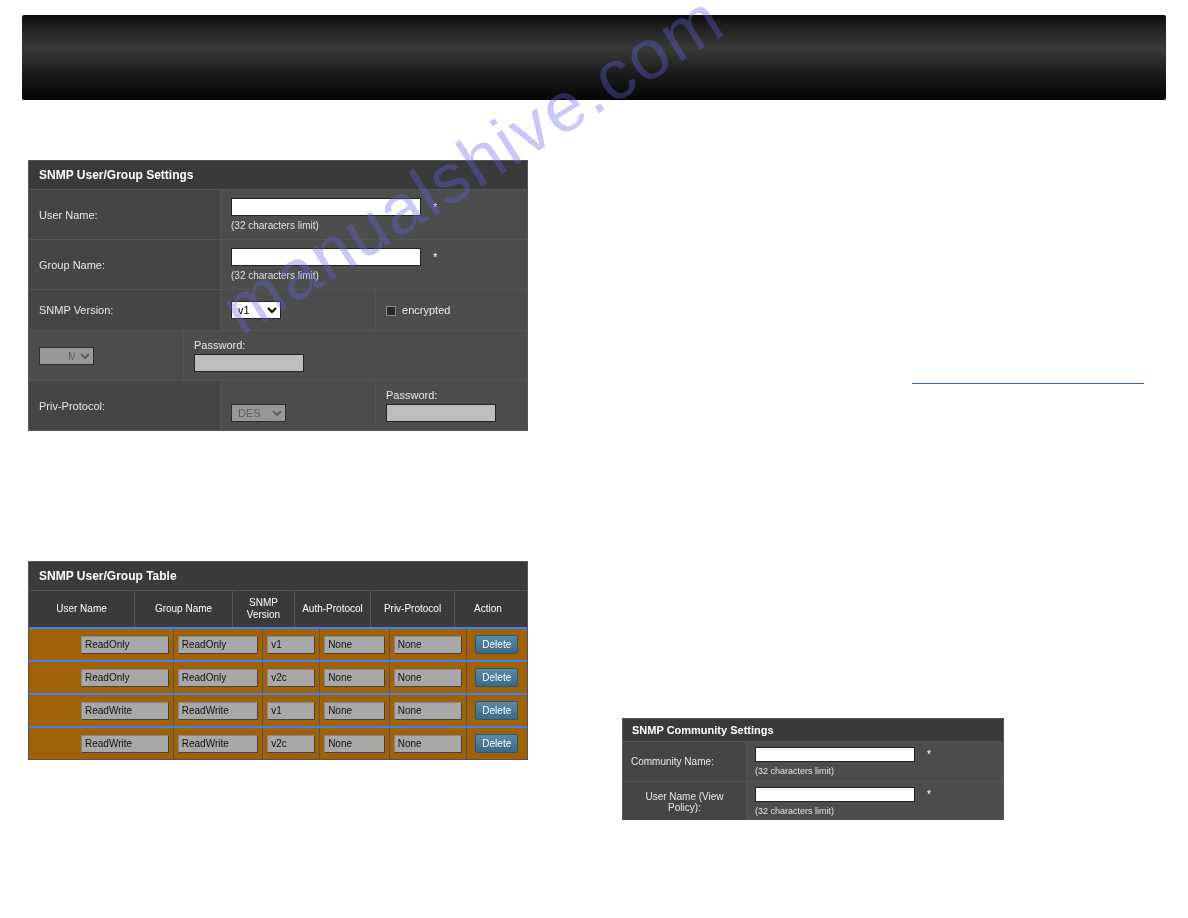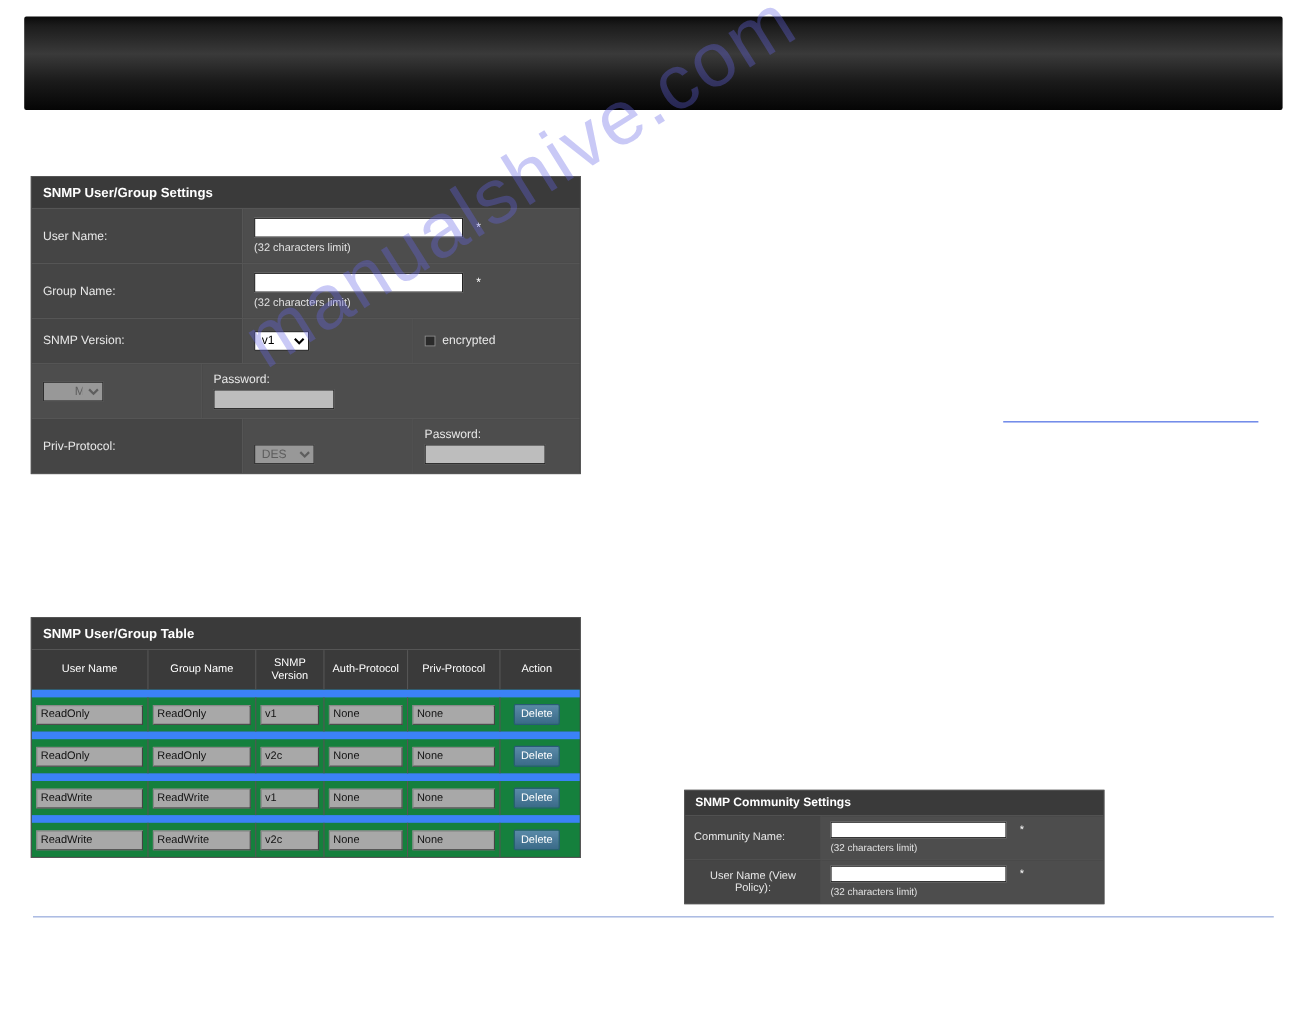--- a/index.html
+++ b/index.html
@@ -101,22 +101,23 @@
     text-align: center;
     border-right: 1px solid #555;
     font-size: 10px;
     line-height: 1.2;
     display: flex;
     align-items: center;
     justify-content: center;
   }
   .tbl-body-row {
     display: flex;
-    background: #15803d;
-    border-top: 7px solid #3b82f6;
+    background: #a16207;
+    border-top: 2px solid #3b82f6;
+    padding-left: 48px;
   }
   .tbl-body-row .td {
     padding: 6px 4px;
     border-right: 1px solid #555;
     display: flex;
     align-items: center;
   }
   .col-user { width: 106px; }
   .col-group { width: 98px; }
   .col-ver { width: 62px; }

